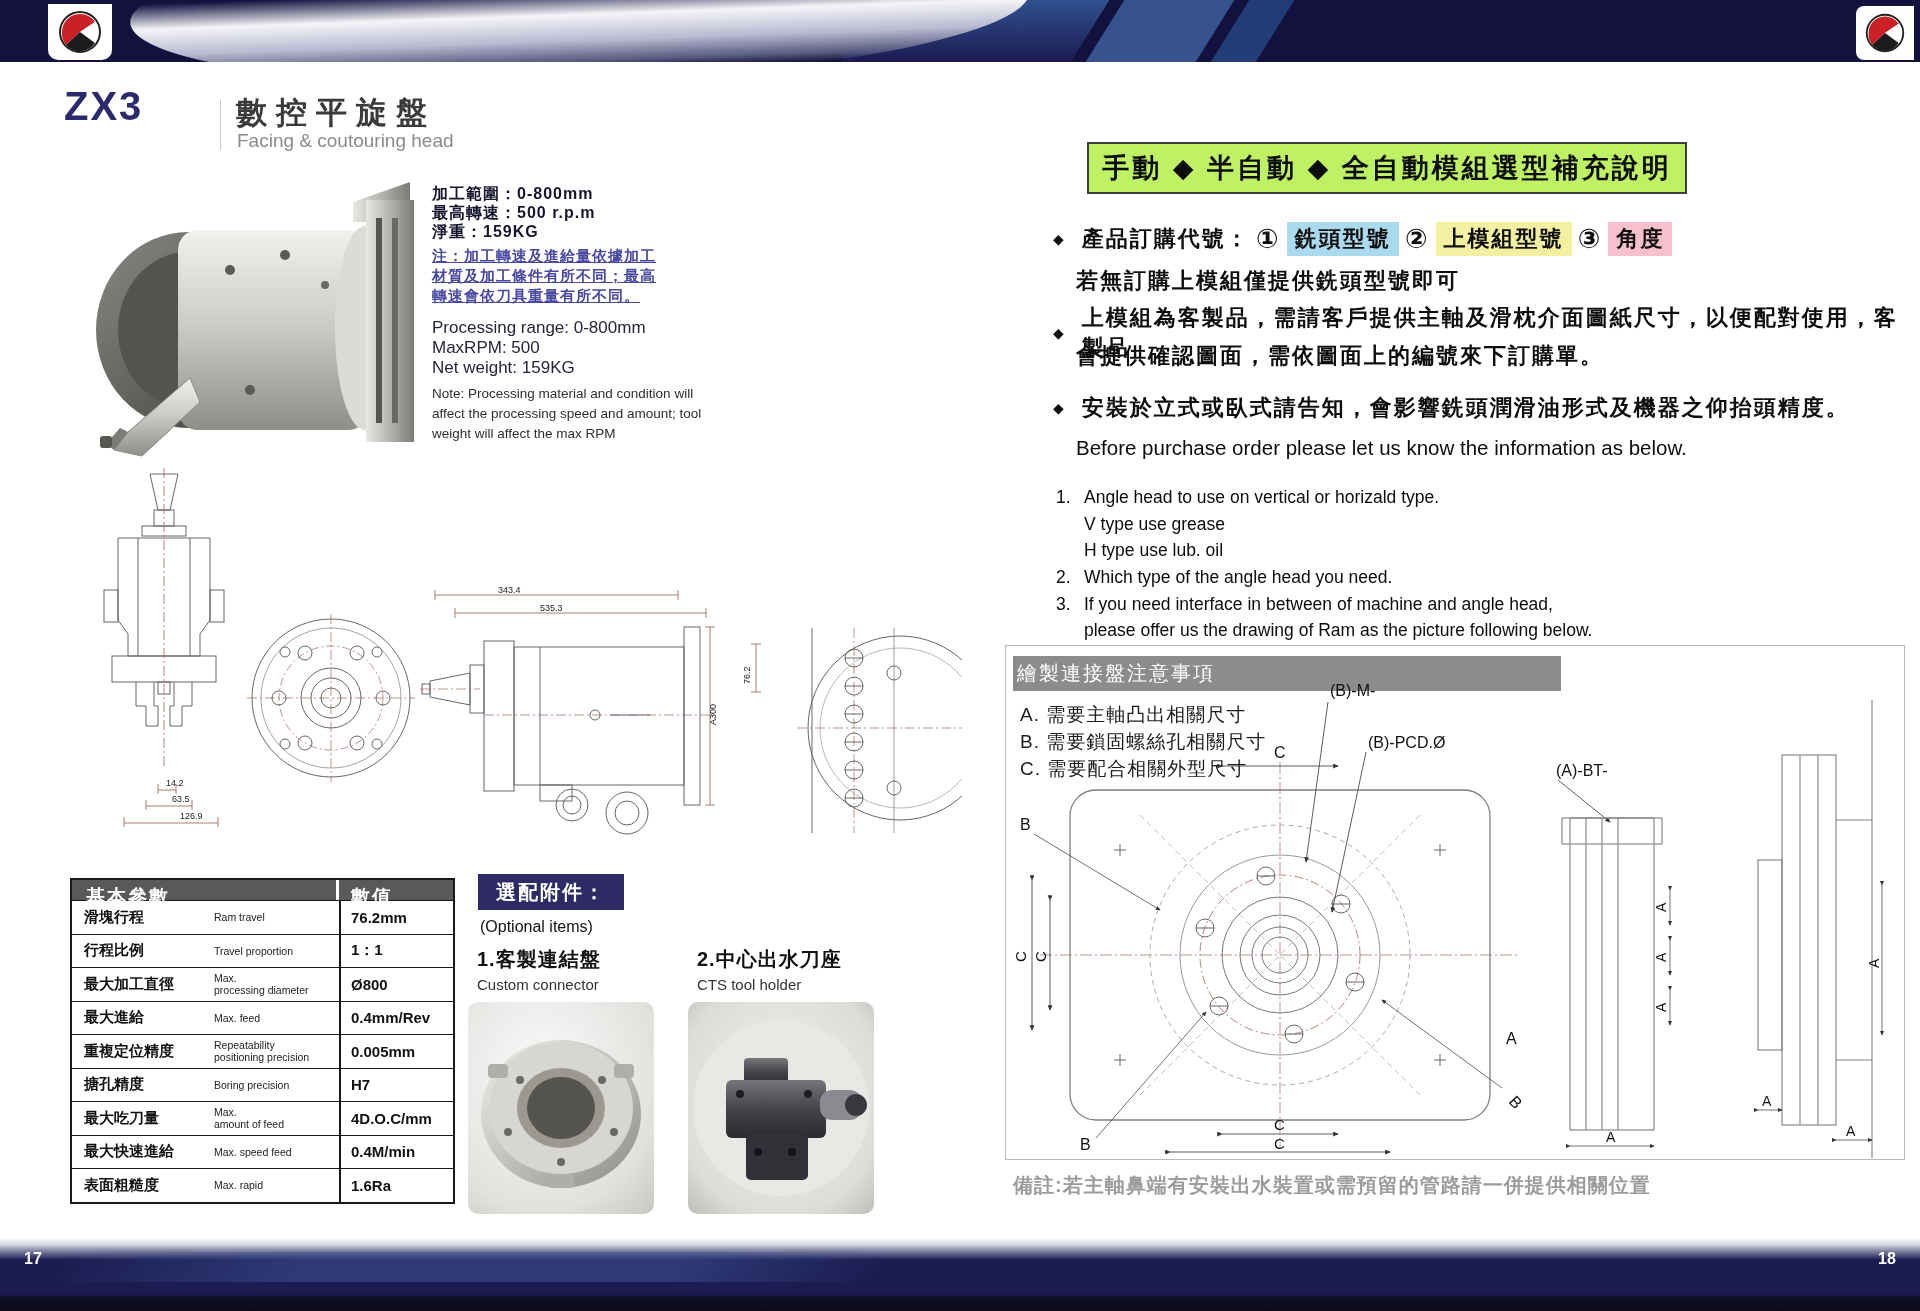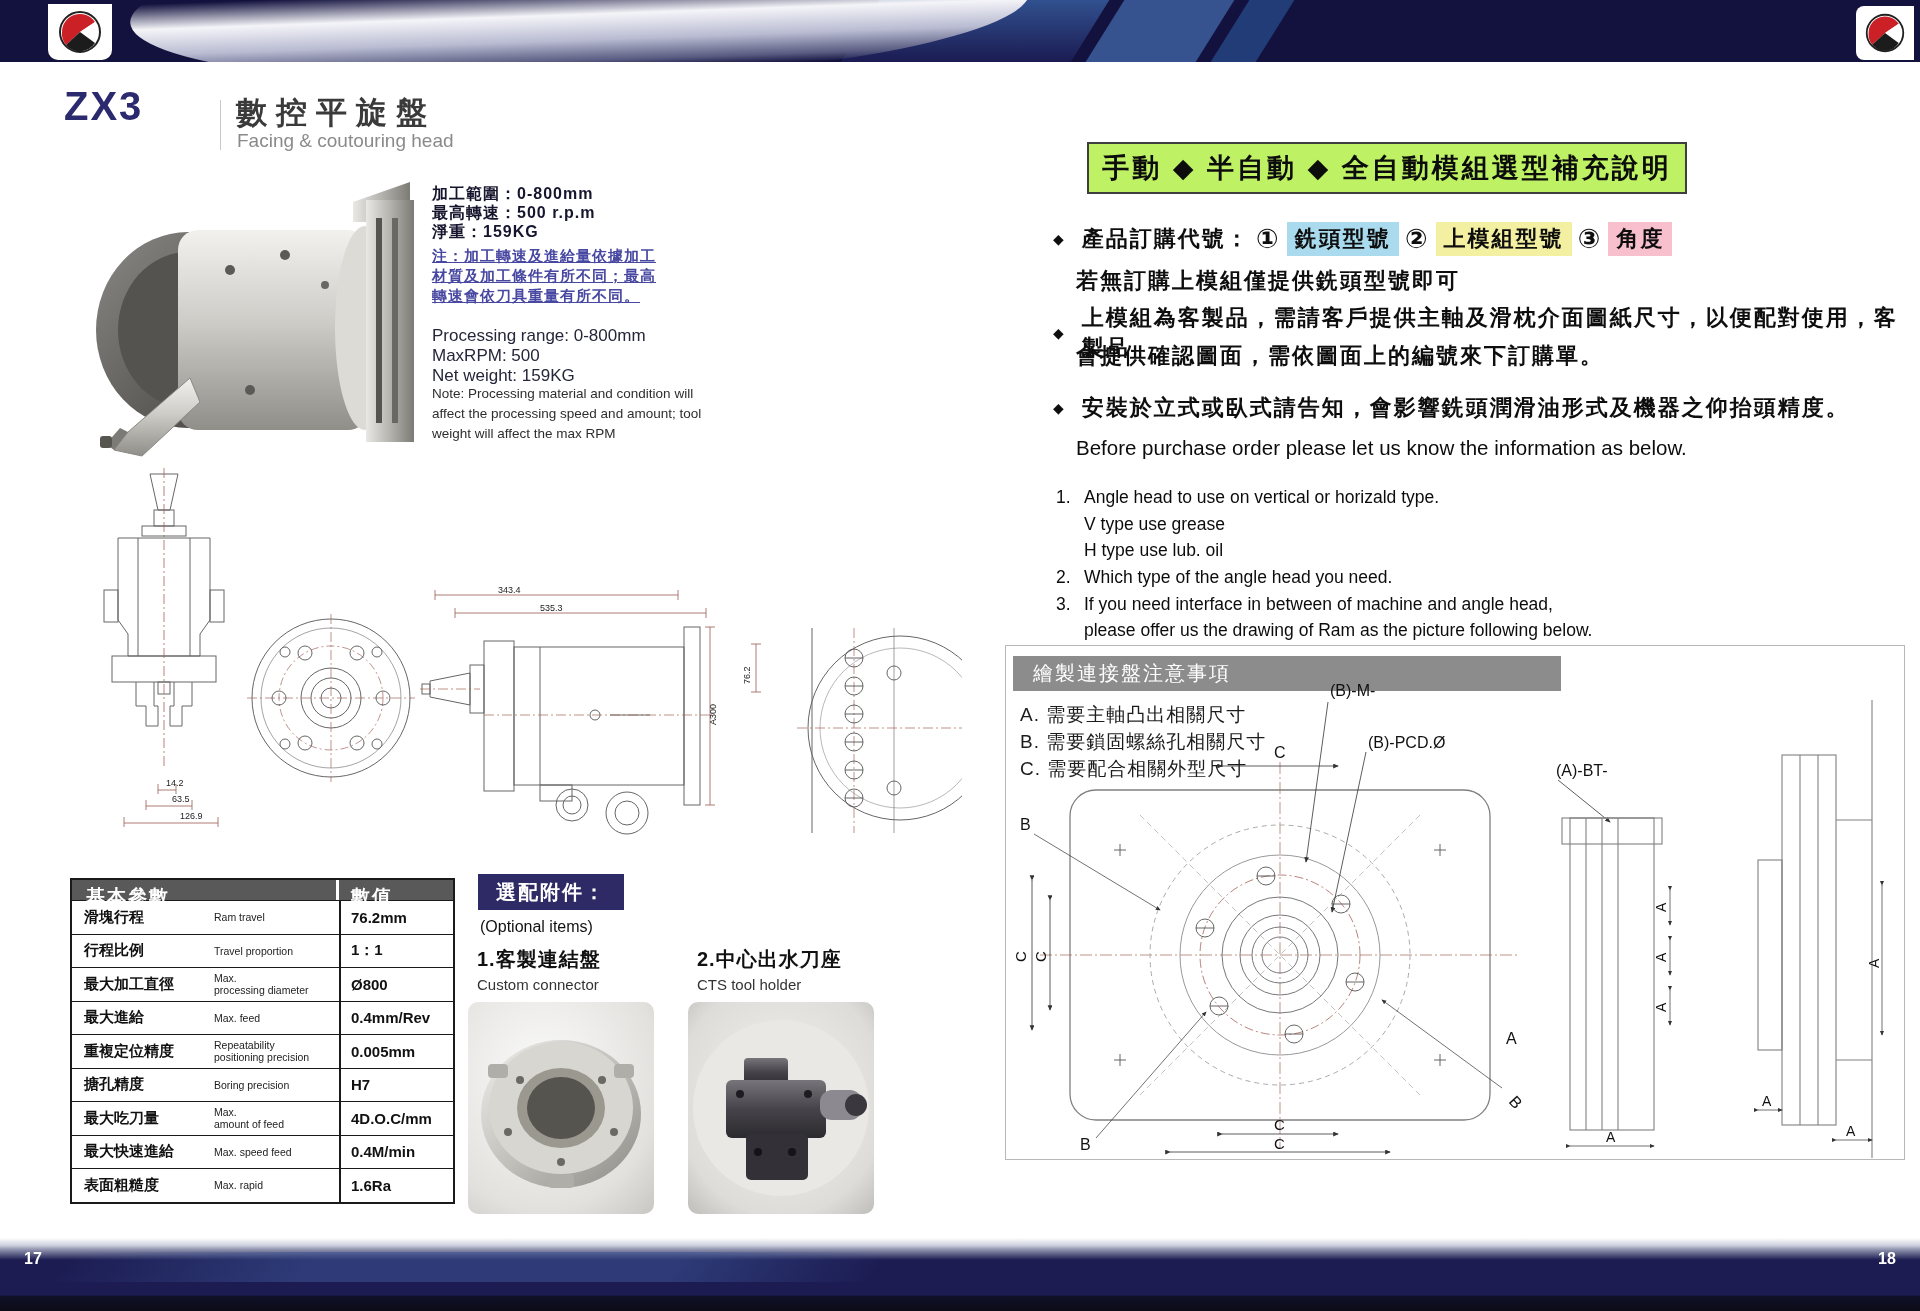--- a/index.html
+++ b/index.html
@@ -59,21 +59,21 @@
   .hl-blue{background:#a9daee;}
   .hl-yellow{background:#f4f0a1;}
   .hl-pink{background:#f8bfcd;}
   .bline{position:absolute;font-size:22px;font-weight:bold;color:#0e0e0e;letter-spacing:2px;}
   .enintro{position:absolute;left:1076px;top:436px;font-size:20.5px;color:#0c0c0c;}
   .enitem{position:absolute;left:1056px;font-size:17.5px;color:#0c0c0c;margin-top:21px;}
   .enitem .no{display:inline-block;width:28px;}
   
   .nbox{position:absolute;left:1005px;top:645px;width:900px;height:515px;border:1.5px solid #b8b8b8;background:#fff;box-sizing:border-box;}
   .nbar{position:absolute;left:1013px;top:656px;width:548px;height:35px;background:#8c8c8c;color:#fff;
-        font-size:20px;display:flex;align-items:center;padding-left:20px;letter-spacing:2px;box-sizing:border-box;}
+        font-size:20px;display:flex;align-items:center;padding-left:4px;letter-spacing:2px;box-sizing:border-box;}
   .nitem{position:absolute;left:1020px;font-size:19px;color:#1c1c1c;letter-spacing:1px;}
   .dlabel{position:absolute;font-size:16px;color:#111;}
   .footnote{position:absolute;left:1013px;top:1172px;font-size:20px;font-weight:bold;color:#9b9b9b;letter-spacing:1px;}
   svg text{font-family:"Liberation Sans","DejaVu Sans",sans-serif;}
 </style>
 </head>
 <body>
 
 <div class="sheet">
 
@@ -142,21 +142,21 @@
   <div class="abs" style="left:432px;top:184px">
     <div class="spec-zh">加工範圍：0-800mm</div>
     <div class="spec-zh">最高轉速：500 r.p.m</div>
     <div class="spec-zh">淨重：159KG</div>
   </div>
   <div class="abs" style="left:432px;top:246px">
     <div class="note-zh">注：加工轉速及進給量依據加工</div>
     <div class="note-zh">材質及加工條件有所不同；最高</div>
     <div class="note-zh">轉速會依刀具重量有所不同。</div>
   </div>
-  <div class="abs" style="left:432px;top:326px">
+  <div class="abs" style="left:432px;top:318px">
     <div class="spec-en">Processing range: 0-800mm</div>
     <div class="spec-en">MaxRPM: 500</div>
     <div class="spec-en">Net weight: 159KG</div>
   </div>
   <div class="abs" style="left:432px;top:384px">
     <div class="note-en">Note: Processing material and condition will</div>
     <div class="note-en">affect the processing speed and amount; tool</div>
     <div class="note-en">weight will affect the max RPM</div>
   </div>
 
@@ -545,19 +545,20 @@
     <line x1="748" y1="410" x2="772" y2="410" stroke="#333" stroke-width=".7" marker-start="url(#ar)" marker-end="url(#ar)"></line>
     <text x="752" y="406" font-size="14" fill="#111">A</text>
     <line x1="872" y1="185" x2="872" y2="335" stroke="#333" stroke-width=".7" marker-start="url(#ar)" marker-end="url(#ar)"></line>
     <text x="869" y="268" font-size="14" fill="#111" transform="rotate(-90 869 268)">A</text>
   </svg>
 
   <div class="dlabel" style="left:1330px;top:682px">(B)-M-</div>
   <div class="dlabel" style="left:1368px;top:734px">(B)-PCD.Ø</div>
   <div class="dlabel" style="left:1556px;top:762px">(A)-BT-</div>
 
+  <div class="footnote">備註:若主軸鼻端有安裝出水裝置或需預留的管路請一併提供相關位置</div>
 
   <div class="footband"></div>
   <div class="footlight"></div>
   <div class="pagenum" style="left:24px">17</div>
   <div class="pagenum" style="left:1878px">18</div>
 
 </div>
 
 </body></html>

